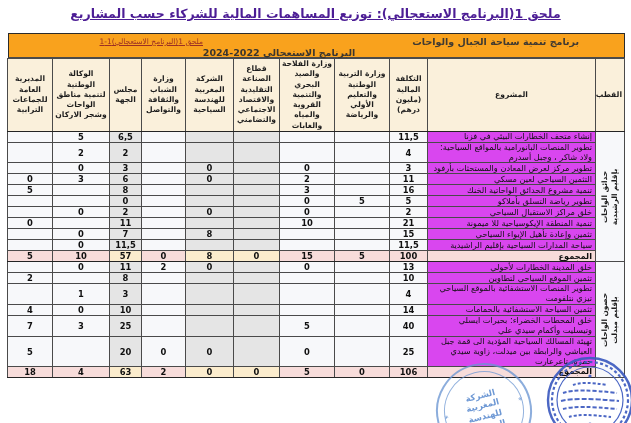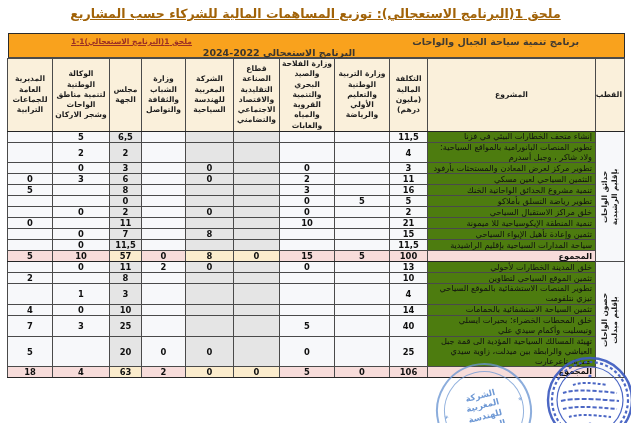--- a/index.html
+++ b/index.html
@@ -5,56 +5,56 @@
   html,body{margin:0;padding:0;}
   body{
     width:631px;height:423px;position:relative;overflow:hidden;
     background:#ffffff;
     font-family:"DejaVu Sans", sans-serif;
     direction:rtl;
   }
   
   .page-title{
     position:absolute;top:6px;left:0;right:0;
-    text-align:center;font-size:12.5px;font-weight:bold;color:#a16207;
+    text-align:center;font-size:12.5px;font-weight:bold;color:#4c1d95;
     text-decoration:underline;
   }
   
   .sheet{position:absolute;top:33px;right:6px;width:617px;}
   .banner{
     position:relative;height:25px;background:#F9A21D;
     border:1.5px solid #2b2b2b;border-bottom:0.5px solid #4a4a4a;
     box-sizing:border-box;
   }
   .banner .prog{
     position:absolute;top:2px;right:45px;
     font-size:9.5px;font-weight:bold;color:#403a32;text-align:right;
   }
   .banner .annex{
-    position:absolute;top:3px;left:62px;width:125px;text-align:left;
-    font-size:7.5px;font-weight:bold;color:#9b2f24;text-decoration:underline;
+    position:absolute;top:3px;left:69px;width:125px;text-align:right;
+    font-size:7.5px;font-weight:normal;color:#9b2f24;text-decoration:underline;
     cursor:pointer;
   }
   .banner .sub{
     position:absolute;top:12.5px;left:130px;width:280px;text-align:center;
     font-size:9.5px;font-weight:bold;color:#3b362f;
   }
   
   table{
     border-collapse:collapse;table-layout:fixed;width:617px;direction:rtl;
     border:1.6px solid #242424;
   }
   th,td{border:1px solid #4a4a4a;padding:0 2px;box-sizing:border-box;overflow:hidden;}
   thead th{
     background:#FAF0DB;font-size:7.6px;font-weight:bold;color:#1e1e1e;
     height:66px;line-height:1.35;text-align:center;vertical-align:middle;
     border-bottom:1.4px solid #242424;
   }
   tbody td{font-size:8.2px;color:#101010;height:11px;vertical-align:middle;}
-  td.proj{text-align:right;padding-right:3px;line-height:1.2;background:#4d7c0f;}
+  td.proj{text-align:right;padding-right:3px;line-height:1.2;background:#d946ef;}
   td.num{text-align:center;font-weight:bold;font-size:8.4px;}
   td.plain{background:#F7F8FA;}
   td.cream{background:#e5e5e5;}
   tr.total td{
     background:#F7DCDA;font-weight:bold;
     border-top:1.5px solid #242424;border-bottom:1.5px solid #242424;
   }
   tr.total td.cream{background:#FBECCD;margin-top:11px;}
   td.pole-cell{position:relative;background:#F7F8FA;padding:0;}
   .pole-text{

